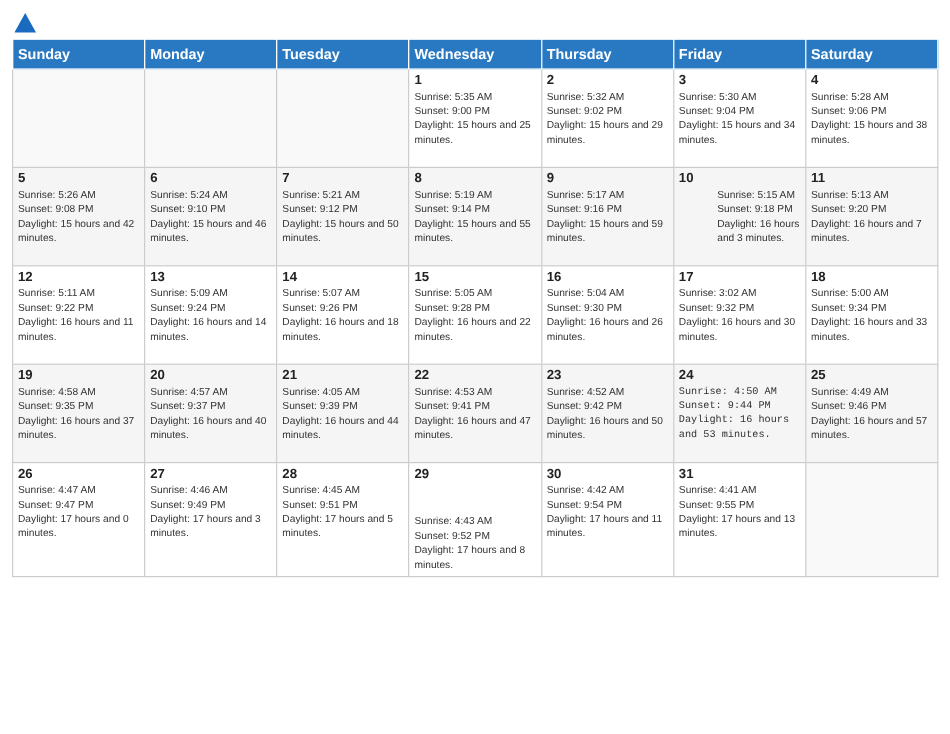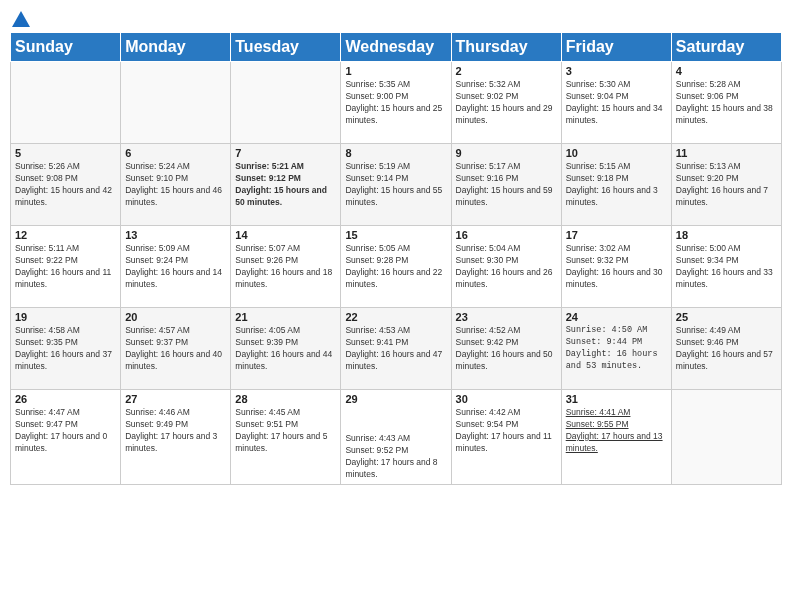--- a/index.html
+++ b/index.html
@@ -46,21 +46,21 @@
       color: #444;
     }
     table {
       width: 100%;
       border-collapse: collapse;
       table-layout: fixed;
     }
     thead tr th {
       background-color: #2979c2;
       color: #fff;
-      font-size: 16px;
+      font-size: 12px;
       font-weight: bold;
       padding: 5px 4px;
       text-align: left;
       border: 1px solid #fff;
     }
     tbody tr td {
       vertical-align: top;
       border: 1px solid #ccc;
       padding: 3px 4px;
       font-size: 9px;
@@ -160,39 +160,39 @@
 Daylight: 15 hours and 42 minutes.</div>
           </td>
           <td>
             <div class="day-number">6</div>
             <div class="day-info" style="white-space: pre-line;">Sunrise: 5:24 AM
 Sunset: 9:10 PM
 Daylight: 15 hours and 46 minutes.</div>
           </td>
           <td>
             <div class="day-number">7</div>
-            <div class="day-info" style="white-space: pre-line; font-weight: bold;">Sunrise: 5:21 AM
+            <div class="day-info" style="white-space: pre-line;">Sunrise: 5:21 AM
 Sunset: 9:12 PM
 Daylight: 15 hours and 50 minutes.</div>
           </td>
           <td>
             <div class="day-number">8</div>
             <div class="day-info" style="white-space: pre-line;">Sunrise: 5:19 AM
 Sunset: 9:14 PM
 Daylight: 15 hours and 55 minutes.</div>
           </td>
           <td>
             <div class="day-number">9</div>
             <div class="day-info" style="white-space: pre-line;">Sunrise: 5:17 AM
 Sunset: 9:16 PM
 Daylight: 15 hours and 59 minutes.</div>
           </td>
           <td>
             <div class="day-number">10</div>
-            <div class="day-info" style="white-space: pre-line;">Sunrise: 5:15 AM
+            <div class="day-info" style="white-space: pre-line; margin-left: 32px;">Sunrise: 5:15 AM
 Sunset: 9:18 PM
 Daylight: 16 hours and 3 minutes.</div>
           </td>
           <td>
             <div class="day-number">11</div>
             <div class="day-info" style="white-space: pre-line;">Sunrise: 5:13 AM
 Sunset: 9:20 PM
 Daylight: 16 hours and 7 minutes.</div>
           </td>
         </tr>
@@ -310,21 +310,21 @@
 Daylight: 17 hours and 8 minutes.</div>
           </td>
           <td>
             <div class="day-number">30</div>
             <div class="day-info" style="white-space: pre-line;">Sunrise: 4:42 AM
 Sunset: 9:54 PM
 Daylight: 17 hours and 11 minutes.</div>
           </td>
           <td>
             <div class="day-number">31</div>
-            <div class="day-info" style="white-space: pre-line; text-decoration: underline;">Sunrise: 4:41 AM
+            <div class="day-info" style="white-space: pre-line;">Sunrise: 4:41 AM
 Sunset: 9:55 PM
 Daylight: 17 hours and 13 minutes.</div>
           </td>
           <td class="empty-cell"></td>
         </tr>
       </tbody>
   </table>
 </div>
 
 </body></html>

